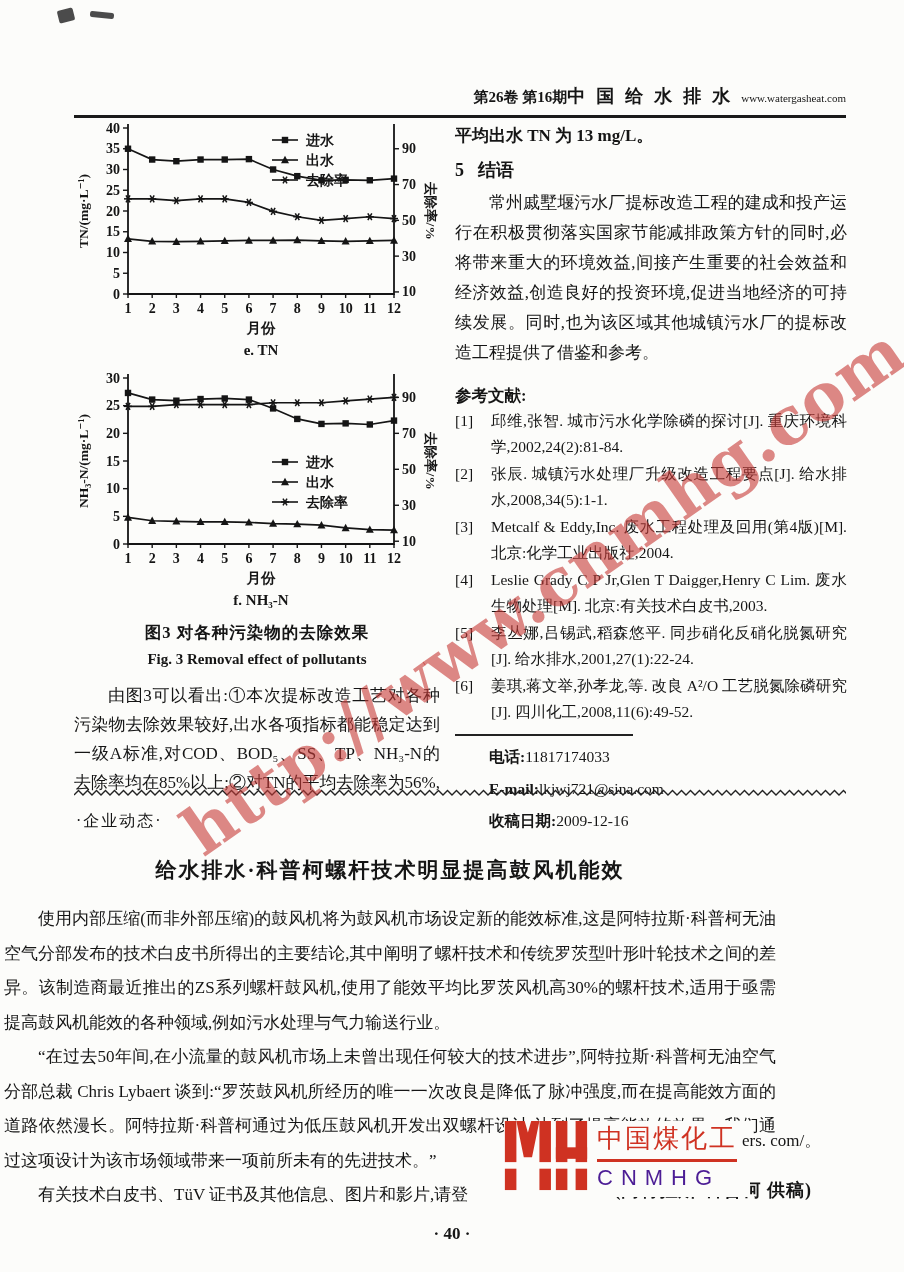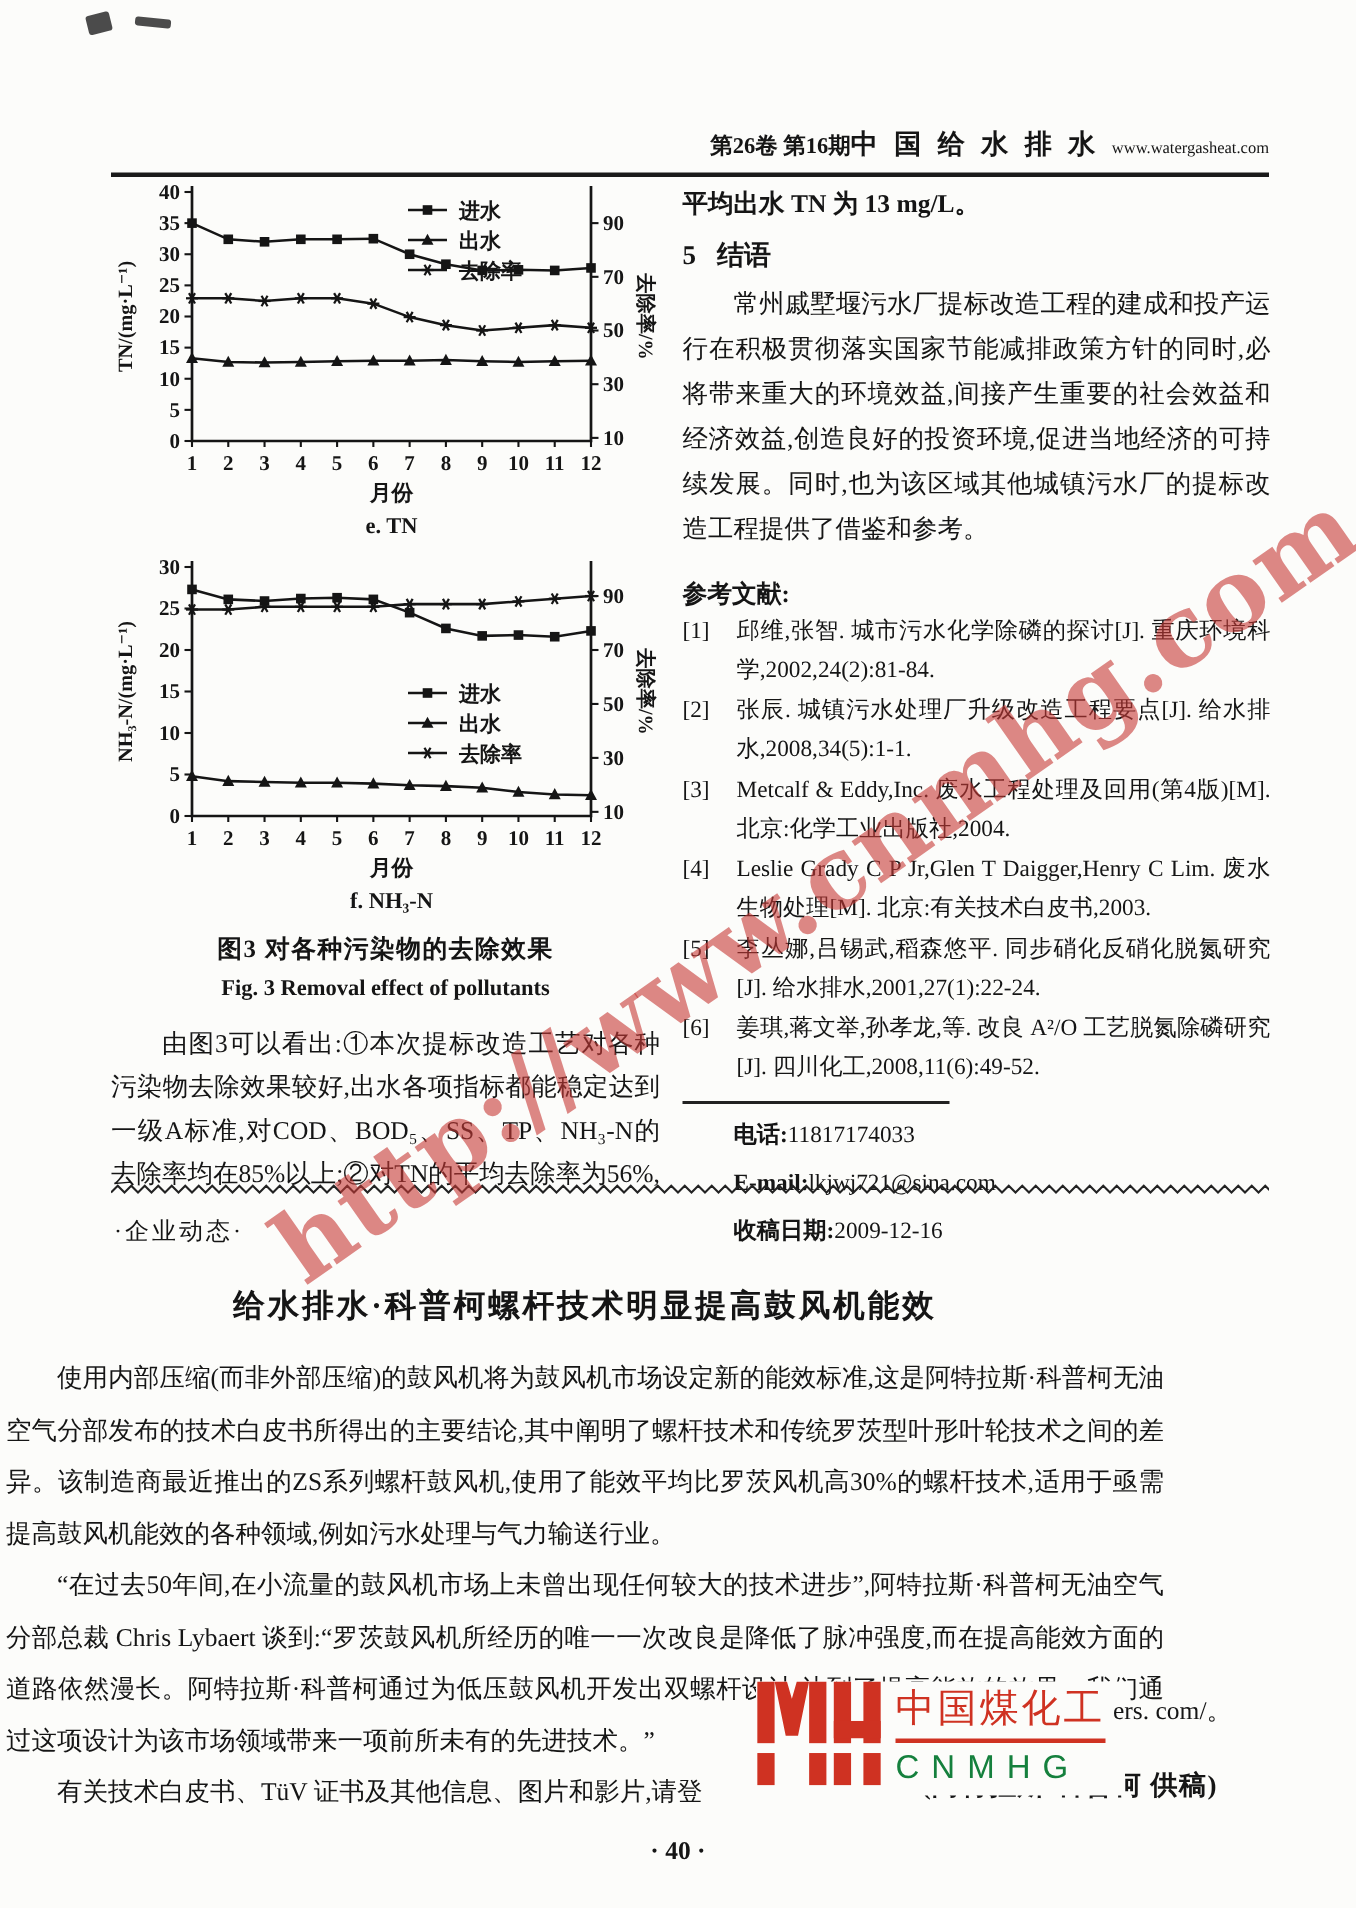--- a/index.html
+++ b/index.html
@@ -58,21 +58,21 @@
   .byline{position:absolute;right:92px;top:1178px;font-size:18px;font-weight:bold;z-index:1;letter-spacing:1px;}
   .url-frag{position:absolute;left:742px;top:1129px;font-size:17px;z-index:3;}
   
   .logo{
     position:absolute;left:504px;top:1121px;width:246px;height:76px;
     background:#fcfcfa;z-index:2;display:flex;align-items:flex-start;
   }
   .logo-glyph{flex:none;}
   .logo-text{margin-left:9px;}
   .logo-zh{color:#cf3222;font-size:26px;letter-spacing:2px;border-bottom:3px solid #cf3222;padding-bottom:3px;white-space:nowrap;}
-  .logo-en{color:#15803d;font-size:22px;letter-spacing:8px;margin-top:3px;font-family:"Liberation Sans","DejaVu Sans",sans-serif;}
+  .logo-en{color:#4c1d95;font-size:22px;letter-spacing:8px;margin-top:3px;font-family:"Liberation Sans","DejaVu Sans",sans-serif;}
   
   .pageno{position:absolute;left:0;right:0;bottom:28px;text-align:center;font-size:17px;font-weight:bold;}
 </style>
 </head>
 <body>
 
 <div class="page">
 
   <div class="artifact a1"></div>
   <div class="artifact a2"></div>

